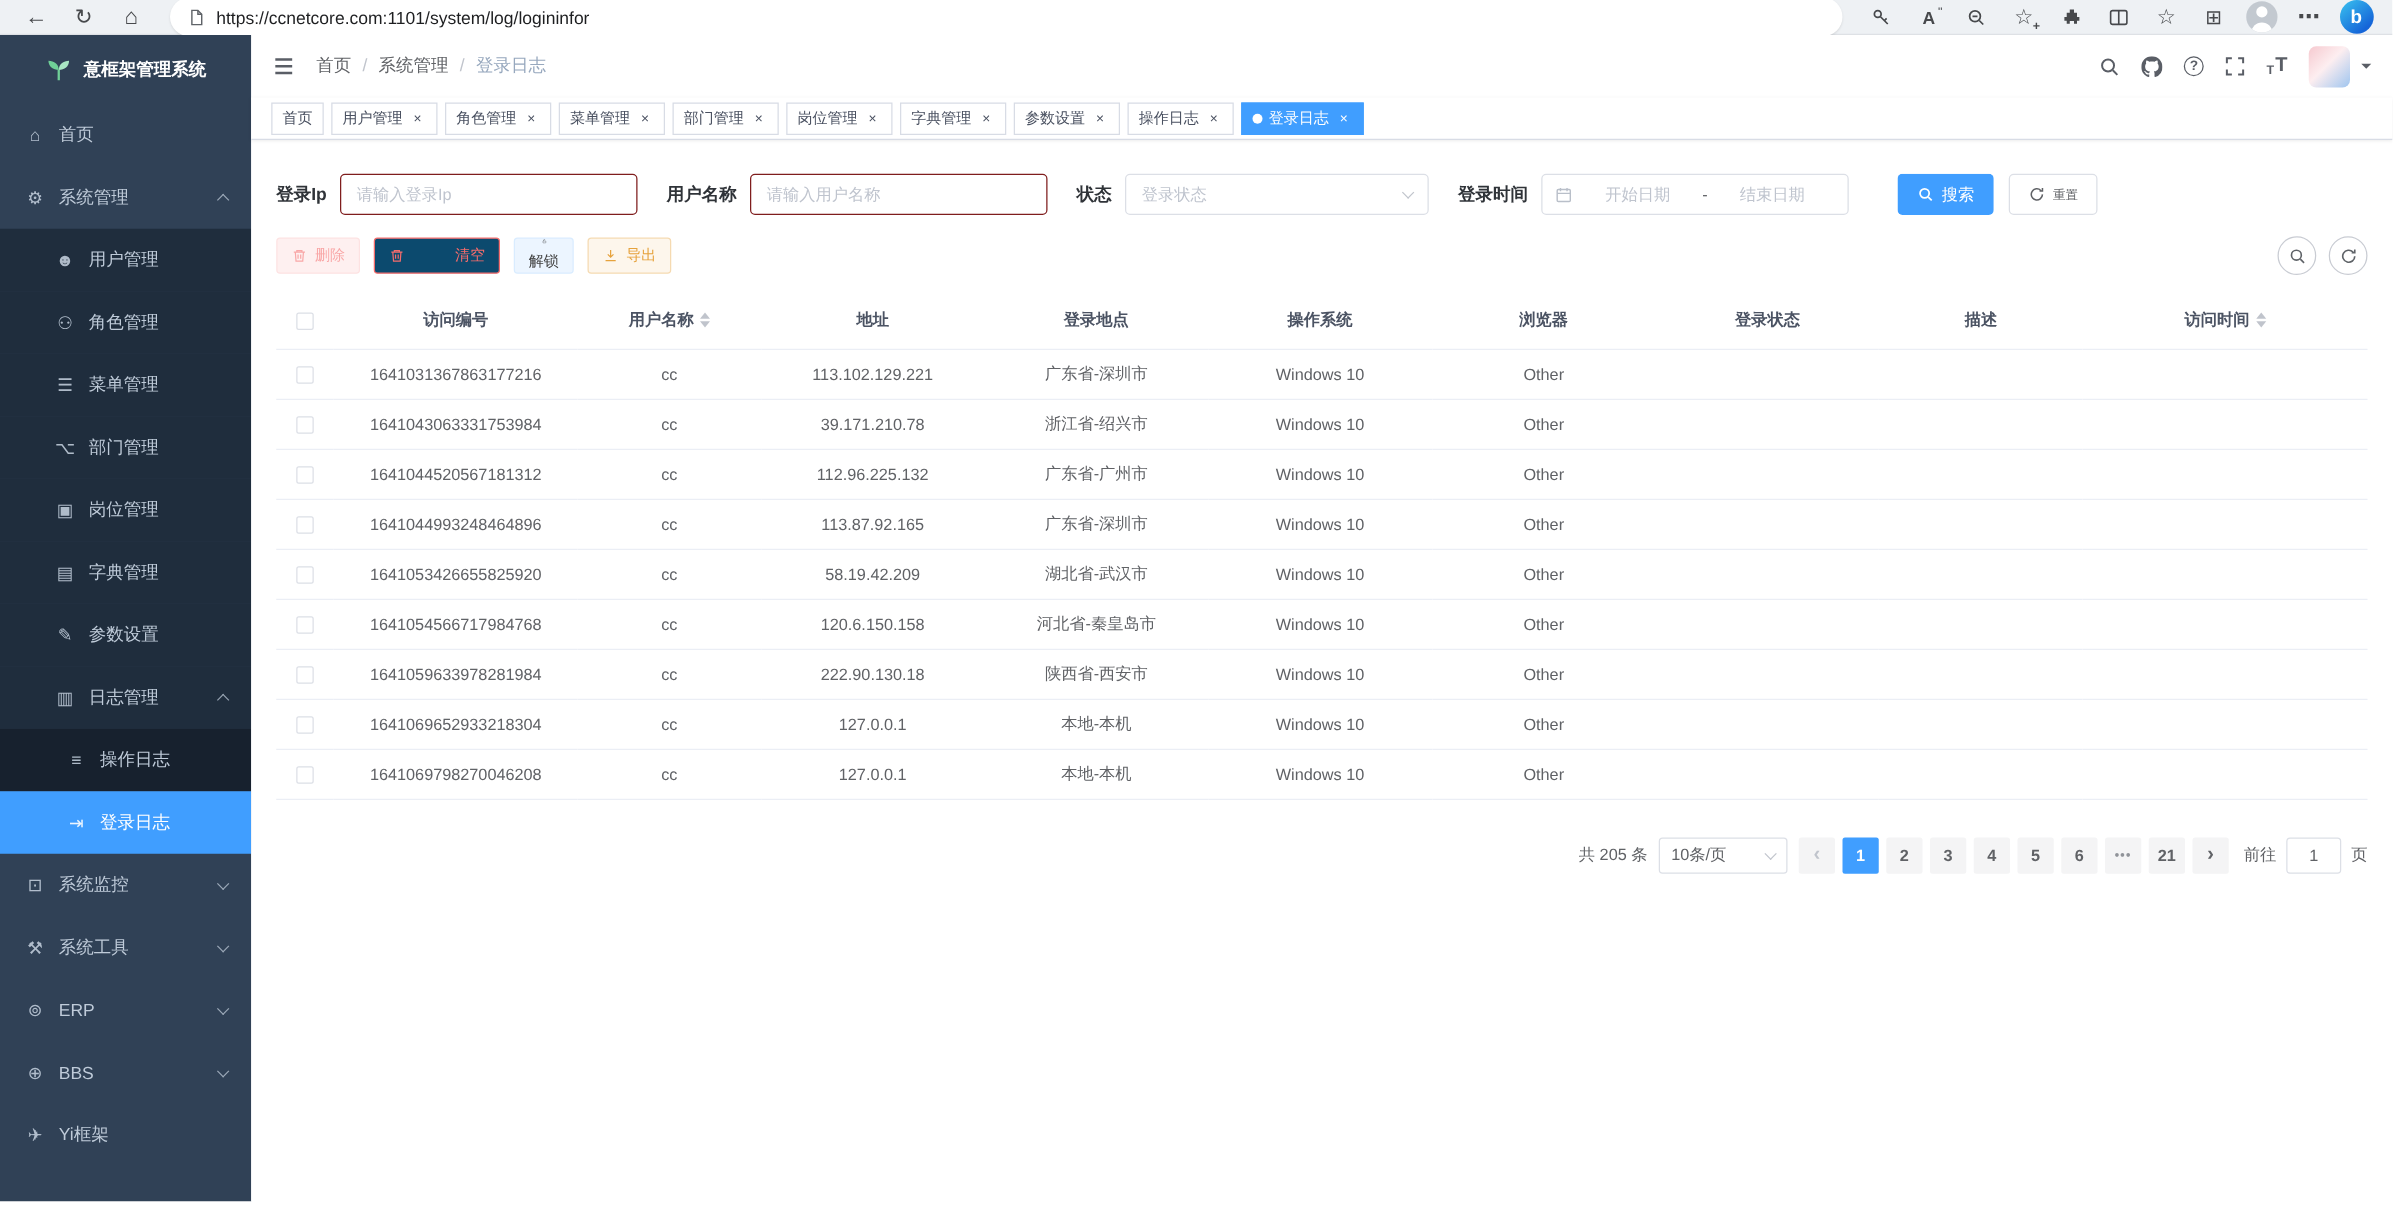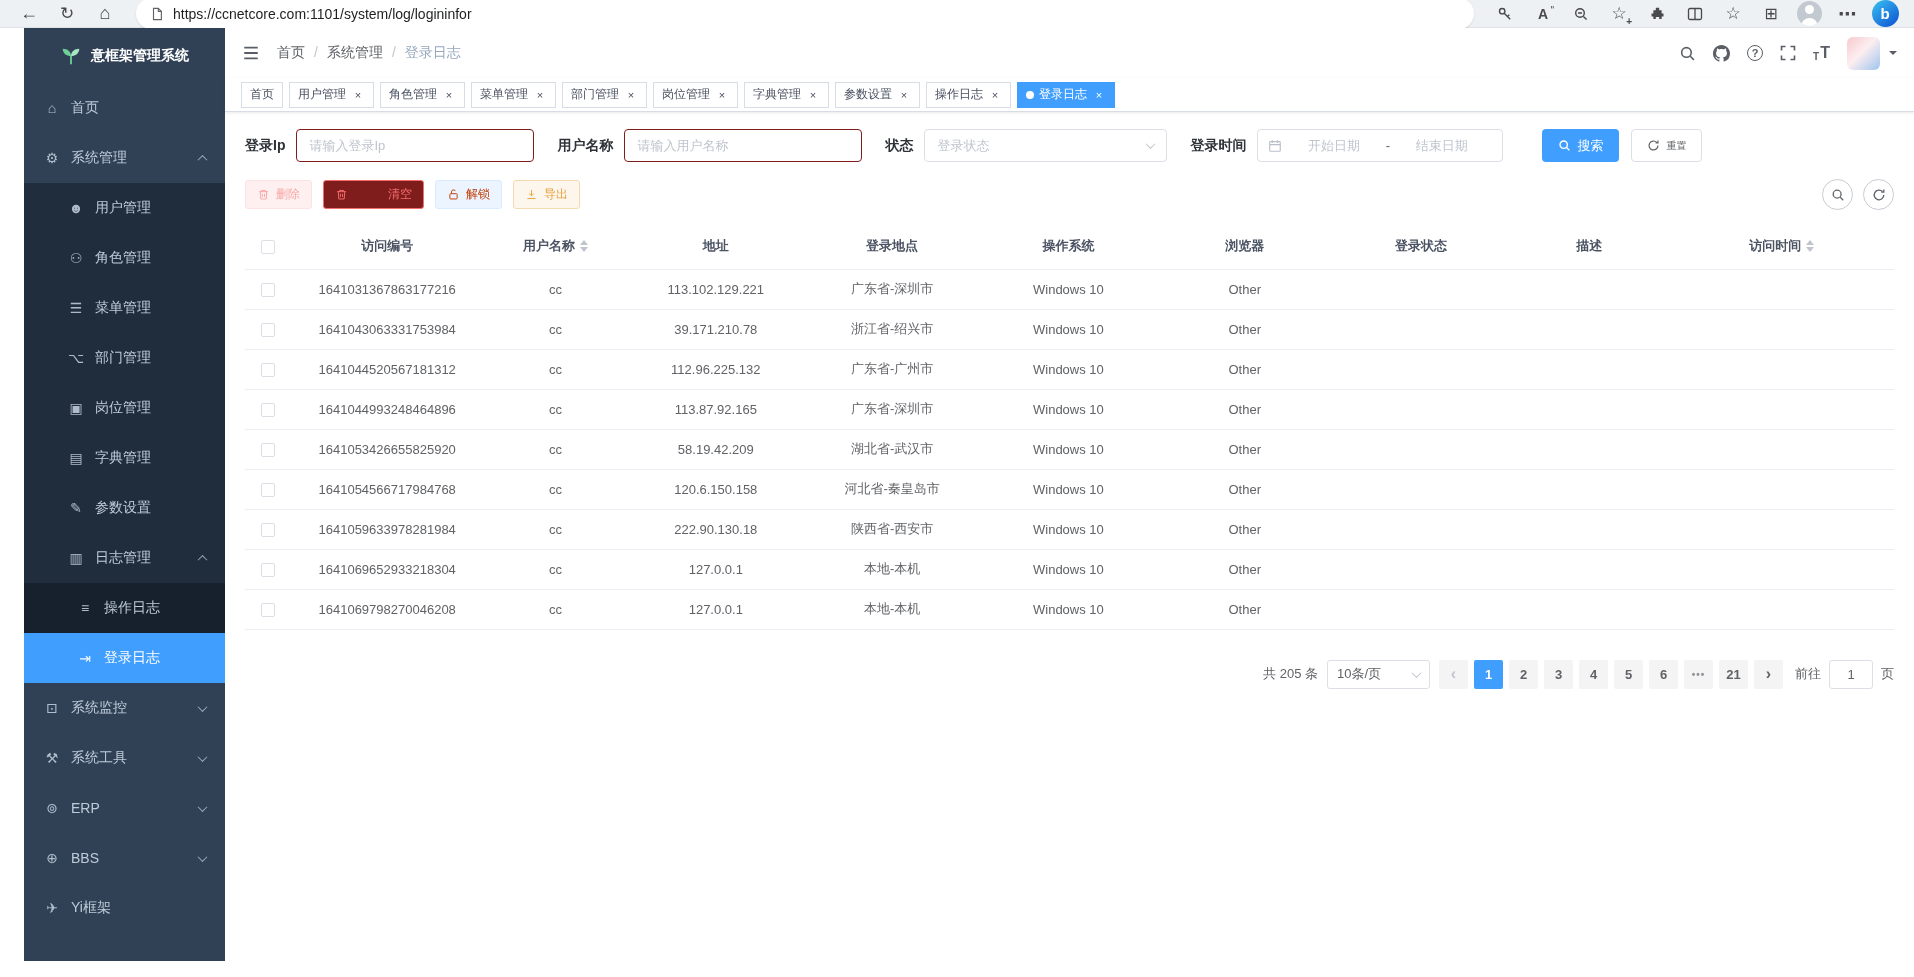--- a/index.html
+++ b/index.html
@@ -23,21 +23,21 @@
   .addr { flex:1; height:31px; margin:0 10px; background:#fff; border-radius:16px; box-shadow:0 1px 2px rgba(0,0,0,.10); display:flex; align-items:center; gap:9px; padding:0 14px; min-width:0; cursor:text; }
   .addr .url { font-size:14px; color:#1e1f21; white-space:nowrap; overflow:hidden; }
   .profile { width:25px; height:25px; border-radius:50%; background:#c3c9d0; position:relative; overflow:hidden; display:block; }
   .profile::before { content:""; position:absolute; width:9px; height:9px; border-radius:50%; background:#fff; top:4px; left:8px; }
   .profile::after { content:""; position:absolute; width:17px; height:10px; border-radius:9px 9px 0 0; background:#fff; bottom:-2px; left:4px; }
   .bing { width:27px; height:27px; border-radius:50%; background:linear-gradient(140deg,#3ac3f0 0%,#1565d8 80%); color:#fff; display:flex; align-items:center; justify-content:center; font-weight:700; font-size:15px; }
   .bing::before { content:"b"; }
 
   
   .app { display:flex; height:933px; }
-  .sidebar { width:201px; flex:0 0 auto; background:var(--sidebar-bg); display:flex; flex-direction:column; overflow:hidden;margin-left:24px; }
+  .sidebar { width:201px; flex:0 0 auto; background:var(--sidebar-bg); display:flex; flex-direction:column; overflow:hidden; }
   .logo { height:55px; display:flex; align-items:center; justify-content:center; gap:9px; color:#fff; font-size:14px; font-weight:700; cursor:pointer; }
   .menu { flex:1; overflow:hidden; }
   .menu-item { height:50px; display:flex; align-items:center; gap:10px; padding:0 19px; color:#bfcbd9; font-size:14px; cursor:pointer; white-space:nowrap; }
   .menu-item.lv2 { background:var(--sidebar-sub-bg); padding-left:43px; }
   .menu-item.lv3 { background:var(--sidebar-sub2-bg); padding-left:52px; }
   .menu-item.active { background:var(--primary); color:#fff; }
   .mi-icon { width:18px; display:inline-flex; justify-content:center; font-size:14px; opacity:.9; }
   .menu-item[data-icon="home"] .mi-icon::before { content:"⌂"; }
   .menu-item[data-icon="gear"] .mi-icon::before { content:"⚙"; }
   .menu-item[data-icon="user"] .mi-icon::before { content:"☻"; }
@@ -80,41 +80,41 @@
 
   
   .tags { height:34px; flex:0 0 auto; border-bottom:1px solid #d8dce5; box-shadow:0 1px 3px rgba(0,0,0,.09); display:flex; align-items:center; padding:0 16px; gap:6px; background:#fff; }
   .tab { height:26px; border:1px solid #d8dce5; background:#fff; color:#495060; font-size:12px; display:inline-flex; align-items:center; gap:5px; padding:0 8px; cursor:pointer; white-space:nowrap; }
   .tab.active { background:var(--primary); border-color:var(--primary); color:#fff; }
   .tab.active::before { content:""; width:8px; height:8px; border-radius:50%; background:#fff; }
   .tab-close { width:14px; height:14px; border-radius:50%; display:inline-flex; align-items:center; justify-content:center; font-size:11px; }
   .tab-close::before { content:"×"; }
 
   
-  .content { flex:1; min-height:0; padding:17px 20px 0; }
+  .content { flex:1; min-height:0; padding:27px 20px 0; }
   .filters { display:flex; align-items:center; margin-bottom:17px; }
   .f-item { display:flex; align-items:center; margin-right:23px; }
   .f-label { font-size:14px; font-weight:700; color:#2f3338; margin-right:11px; white-space:nowrap; }
   .f-input { width:238px; height:33px; border:1px solid #7f1d1d; border-radius:4px; padding:0 12px; font-size:13px; color:#606266; outline:none; background:#fff; font-family:inherit; }
   .f-input::placeholder { color:#bfc4ce; }
   .f-select { width:243px; height:33px; border:1px solid #dcdfe6; border-radius:4px; padding:0 12px; display:flex; align-items:center; justify-content:space-between; background:#fff; cursor:pointer; }
   .sel-text { font-size:13px; color:#bfc4ce; }
   .sel-arrow { width:7px; height:7px; border-right:1.3px solid #c0c4cc; border-bottom:1.3px solid #c0c4cc; transform:rotate(45deg) translate(-1px,-1px); }
   .f-date { width:246px; height:33px; border:1px solid #dcdfe6; border-radius:4px; padding:0 10px; display:flex; align-items:center; gap:1px; background:#fff; cursor:pointer; color:#b9bfc9; }
   .d-text { font-size:13px; color:#bfc4ce; flex:1; text-align:center; }
   .d-sep { font-size:13px; color:#606266; }
   .btn { display:inline-flex; align-items:center; justify-content:center; gap:6px; border:1px solid transparent; border-radius:4px; cursor:pointer; font-family:Liberation Sans, sans-serif; background:#fff; }
   .btn-search { height:33px; padding:0 15px; background:var(--primary); color:#fff; font-size:13px; margin-left:16px; }
   .btn-reset { height:33px; padding:0 15px; border-color:#dcdfe6; color:#606266; font-size:10px; margin-left:12px; }
 
   .toolbar-row { display:flex; align-items:center; gap:11px; margin-bottom:13px; }
   .btn-mini { height:29px; padding:0 11px; font-size:12px; border-radius:3px; }
   .b-delete { background:#fef0f0; border-color:#fde2e2; color:#f9a7a7; cursor:not-allowed; }
-  .b-clean  { background:#7f1d1d; border-color:#f56c6c; color:var(--danger);gap:40px; }
-  .b-unlock { background:#ecf5ff; border-color:#d9ecff; color:#c2410c; cursor:not-allowed; }
+  .b-clean  { background:#0c4a6e; border-color:#f56c6c; color:var(--danger);gap:40px; }
+  .b-unlock { background:#ecf5ff; border-color:#d9ecff; color:#404040; cursor:not-allowed;flex-direction:column; }
   .b-export { background:#fdf6ec; border-color:#f5dab1; color:var(--warning); }
   .tool-right { margin-left:auto; display:flex; gap:10px; }
   .circle-btn { width:31px; height:31px; border-radius:50%; border:1px solid #c9ccd3; background:#fff; color:#5f6368; display:flex; align-items:center; justify-content:center; cursor:pointer; }
 
   table { width:100%; border-collapse:collapse; table-layout:fixed; }
   th { height:46px; font-size:13px; font-weight:700; color:#4b5363; border-bottom:1px solid #ebeef5; text-align:center; padding:0 4px; white-space:nowrap; }
   td { height:40px; font-size:13px; color:#606266; border-bottom:1px solid #ebeef5; text-align:center; padding:0 4px; white-space:nowrap; overflow:hidden; text-overflow:ellipsis; }
   .cbx { width:14px; height:14px; border:1px solid #dcdfe6; border-radius:2px; display:inline-block; background:#fff; vertical-align:middle; cursor:pointer; }
   .sort { display:inline-flex; flex-direction:column; gap:2px; margin-left:5px; vertical-align:middle; cursor:pointer; }
   .s-up { width:0; height:0; border:4px solid transparent; border-top:none; border-bottom:5px solid #c0c4cc; }

